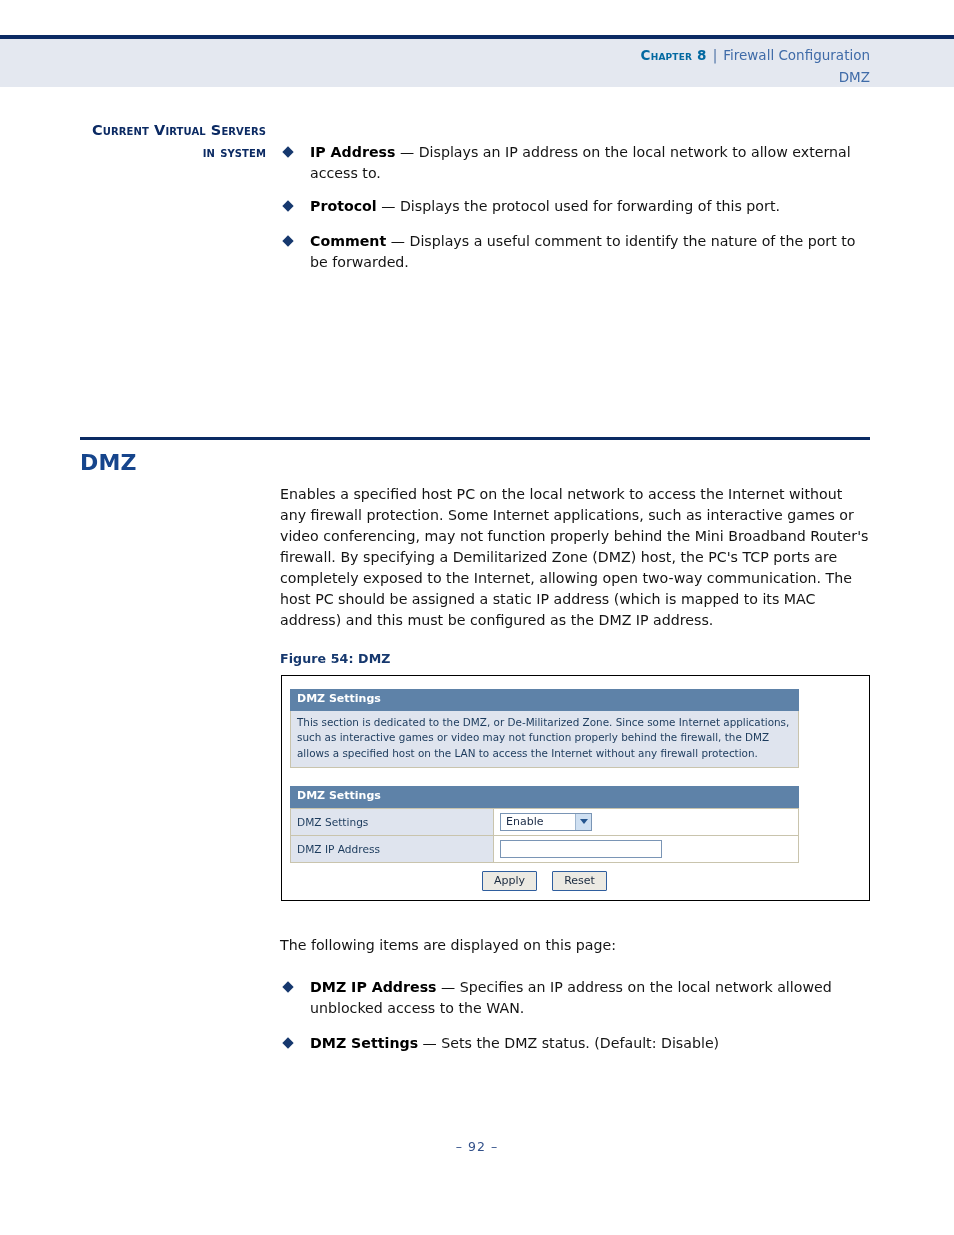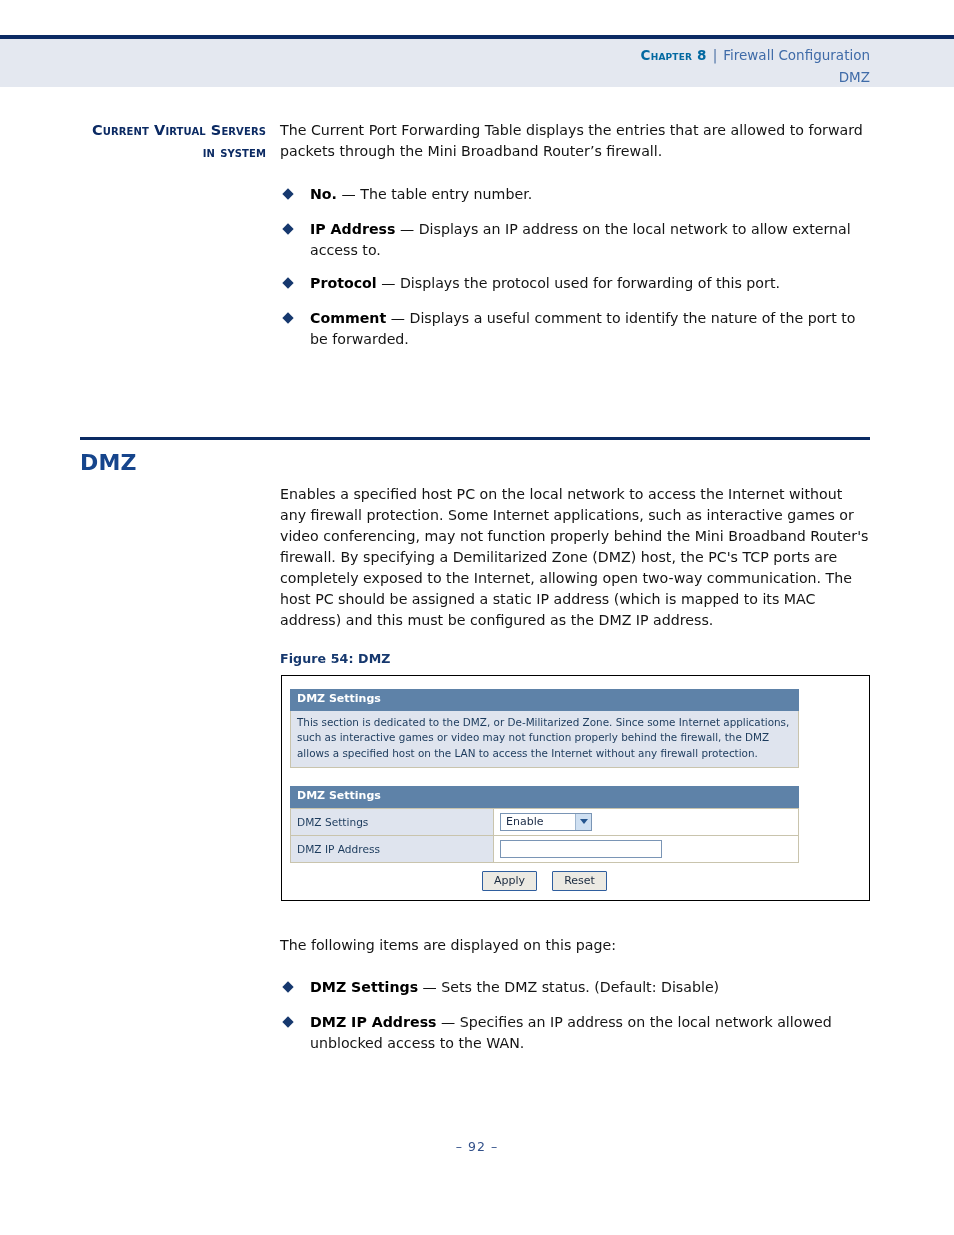--- a/index.html
+++ b/index.html
@@ -262,27 +262,22 @@
     <span class="hdr-chapter">Chapter 8</span><span class="hdr-sep">|</span><span class="hdr-title">Firewall Configuration</span>
   </div>
   <div class="hdr-line2">DMZ</div>
 </div>
 
 <div class="margin-col" style="top:120px;">
   <div class="side-head">Current Virtual Servers in system</div>
 </div>
 
 <div class="body-col" style="top:120px;">
-  <div class="para">The Current Port Forwarding Table displays the entries that are allowed to forward packets through the Mini Broadband Router’s firewall.</div>
 
   <div class="bullet-list" style="margin-top:22px;">
-    <div class="bullet-item">
-      <span class="diamond"></span>
-      <b>No.</b><span> — </span><span>The table entry number.</span>
-    </div>
     <div class="bullet-item" style="margin-bottom:12px;">
       <span class="diamond"></span>
       <b>IP Address</b><span> — </span><span>Displays an IP address on the local network to allow external access to.</span>
     </div>
     <div class="bullet-item">
       <span class="diamond"></span>
       <b>Protocol</b><span> — </span><span>Displays the protocol used for forwarding of this port.</span>
     </div>
     <div class="bullet-item">
       <span class="diamond"></span>
@@ -343,22 +338,22 @@
   </div>
 
 </div>
 
 <div class="body-col" style="top:935px;">
   <div class="para">The following items are displayed on this page:</div>
 
   <div class="bullet-list" style="margin-top:21px;">
     <div class="bullet-item">
       <span class="diamond"></span>
+      <b>DMZ IP Address</b><span> — </span><span>Specifies an IP address on the local network allowed unblocked access to the WAN.</span>
+    </div>
+    <div class="bullet-item">
+      <span class="diamond"></span>
       <b>DMZ Settings</b><span> — </span><span>Sets the DMZ status. (Default: Disable)</span>
     </div>
-    <div class="bullet-item">
-      <span class="diamond"></span>
-      <b>DMZ IP Address</b><span> — </span><span>Specifies an IP address on the local network allowed unblocked access to the WAN.</span>
-    </div>
   </div>
 </div>
 
 <div class="folio">–  92  –</div>
 
 </body></html>

